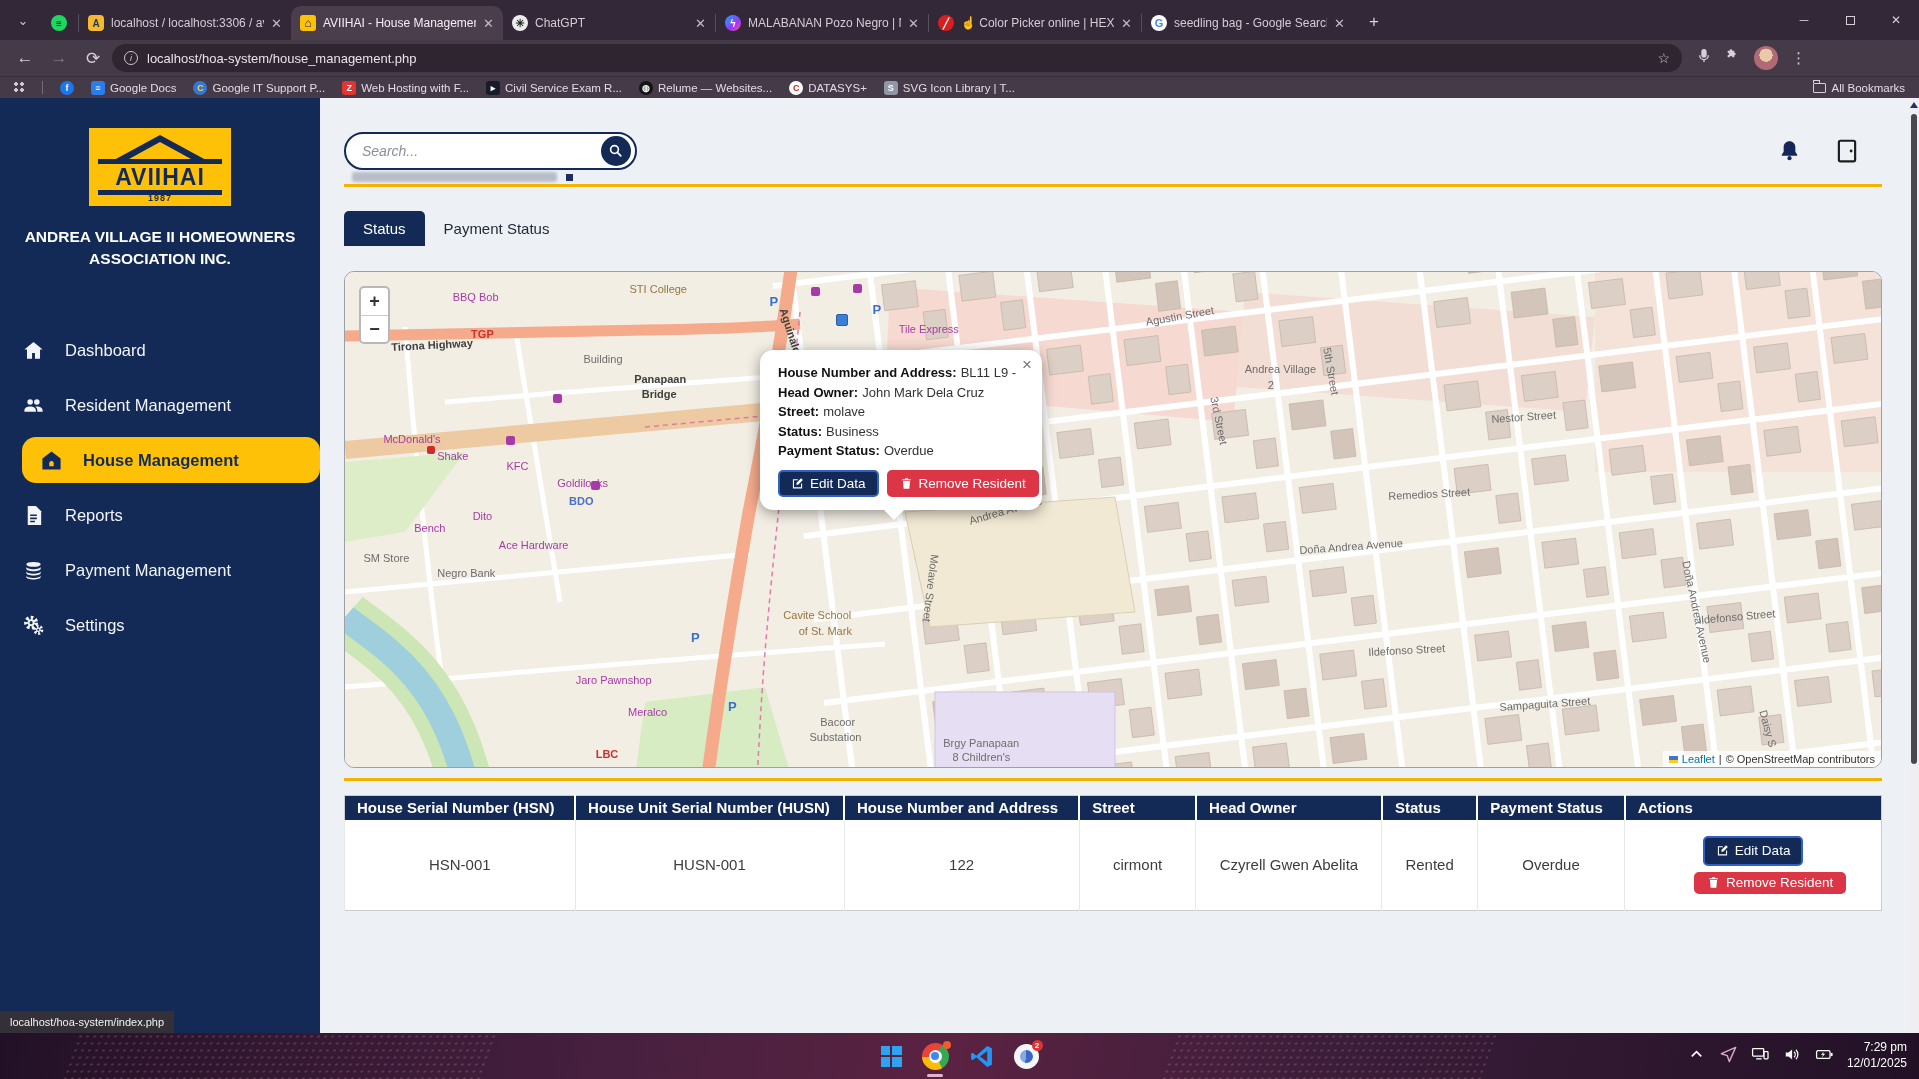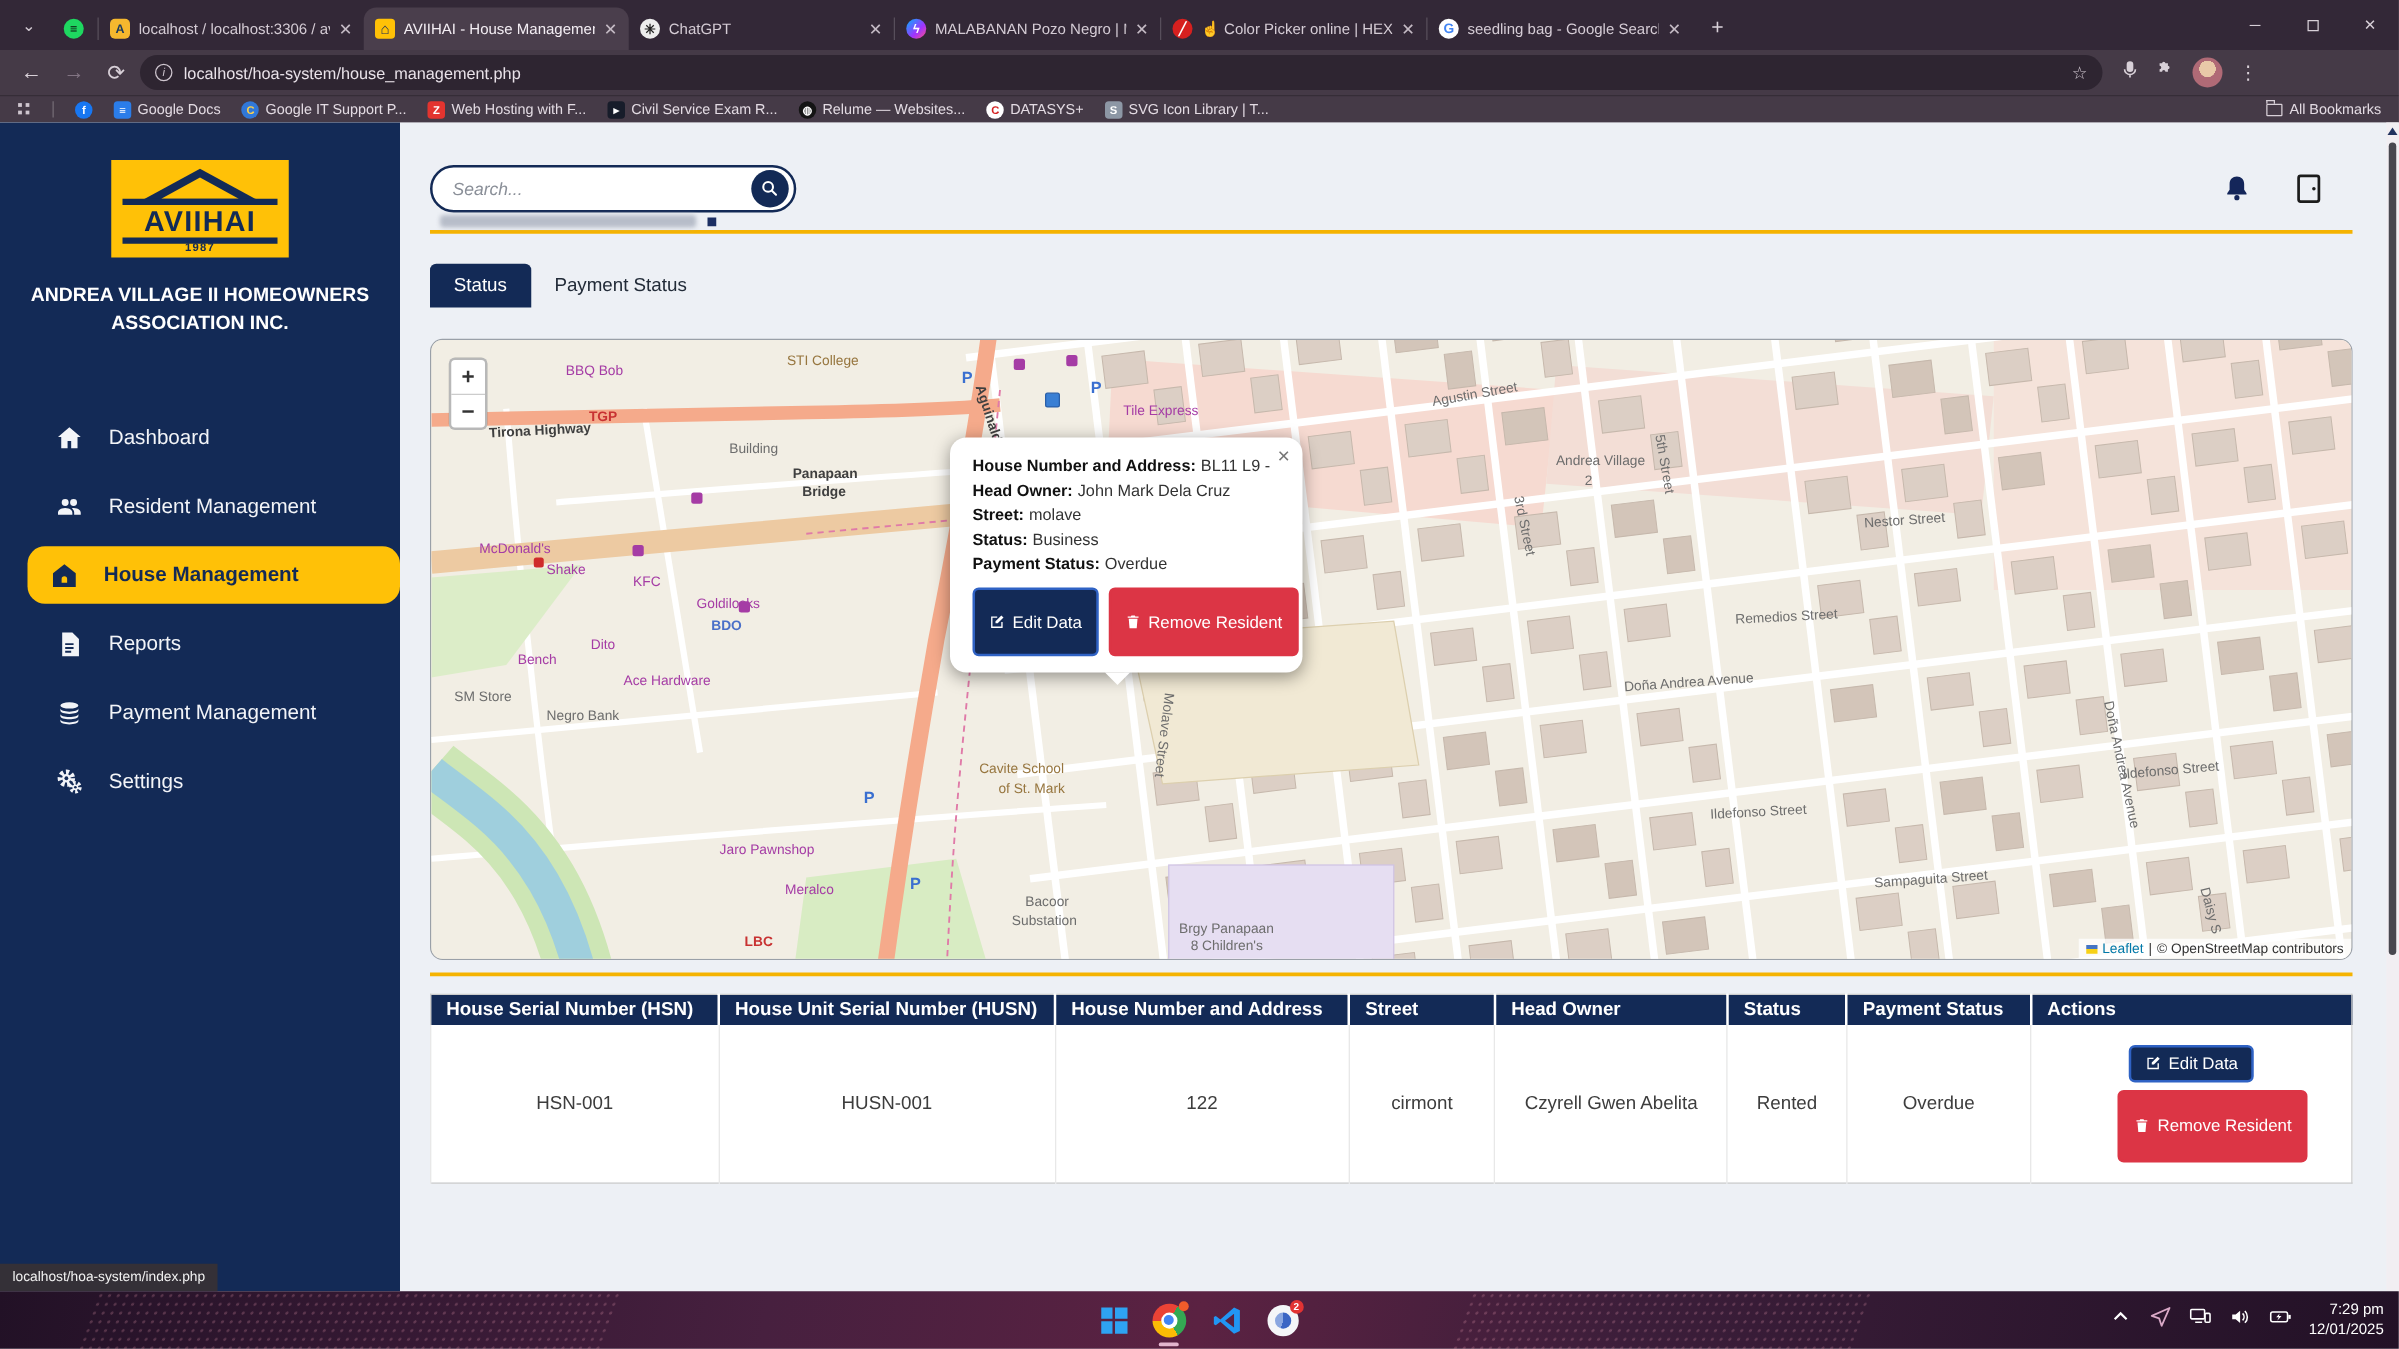--- a/index.html
+++ b/index.html
@@ -60,21 +60,21 @@
   .app { position:absolute; top:98px; left:0; right:0; bottom:46px; display:flex; background:#edf0f5; }
 
   .sidebar { width:320px; background:#132a56; color:#fff; flex:none; position:relative; }
   .logo { width:142px; height:78px; background:#ffc107; margin:30px auto 0; position:relative; }
   .logo-tri { position:absolute; top:7px; left:50%; transform:translateX(-50%); width:0; height:0; border-left:46px solid transparent; border-right:46px solid transparent; border-bottom:25px solid #132a56; }
   .logo-tri-in { position:absolute; top:14px; left:50%; transform:translateX(-50%); width:0; height:0; border-left:31px solid transparent; border-right:31px solid transparent; border-bottom:17px solid #ffc107; }
   .logo-name { position:absolute; top:31px; left:9px; right:9px; text-align:center; color:#132a56; font-weight:800; font-size:23px; letter-spacing:1px; line-height:1.15; border-top:5px solid #132a56; border-bottom:5px solid #132a56; }
   .logo-year { position:absolute; bottom:3px; width:100%; text-align:center; color:#132a56; font-size:9px; font-weight:700; letter-spacing:1px; }
   .org { margin:20px 20px 0; text-align:center; font-weight:700; font-size:15.5px; line-height:1.4; }
   .nav { margin-top:58px; }
-  .nav-item { display:flex; align-items:center; gap:20px; height:46px; padding-left:44px; margin:9px 0; font-size:16.5px; color:#f2f4f8; }
+  .nav-item { display:flex; align-items:center; gap:20px; height:46px; padding-left:22px; margin:9px 0; font-size:16.5px; color:#f2f4f8; }
   .nav-item svg { width:23px; height:23px; flex:none; }
   .nav-item.active { background:#ffc107; color:#132a56; margin-left:22px; border-radius:14px; padding-left:18px; font-weight:700; }
 
   .main { flex:1; position:relative; padding:0 37px 0 24px; overflow:hidden; }
   .search-row { position:relative; margin-top:34px; height:38px; }
   .search { width:293px; height:38px; border:2px solid #132a56; border-radius:19px; background:#fff; display:flex; align-items:center; padding:0 4px 0 16px; }
   .search input { border:none; outline:none; flex:1; font-size:14px; color:#444; background:transparent; font-family:"Liberation Sans",sans-serif; }
   .search input::placeholder { color:#8a8f98; font-style:italic; }
   .search-btn { width:30px; height:30px; border-radius:50%; background:#132a56; display:flex; align-items:center; justify-content:center; flex:none; }
   .top-icons { position:absolute; right:22px; top:6px; display:flex; gap:32px; align-items:center; }
@@ -105,21 +105,21 @@
   .leaflet-link { color:#0078a8; }
 
   .popup { position:absolute; left:415px; top:78px; width:282px; background:#fff; border-radius:13px; box-shadow:0 3px 14px rgba(0,0,0,.4); padding:13px 18px 13px; font-size:13px; color:#333; z-index:20; }
   .popup::after { content:""; position:absolute; left:44%; bottom:-10px; border:10px solid transparent; border-top-color:#fff; border-bottom:0; }
   .popup-line { line-height:1.5; }
   .popup-line b { color:#111; margin-right:4px; }
   .popup-close { position:absolute; top:5px; right:10px; color:#777; font-size:17px; }
   .popup-btns { display:flex; gap:8px; margin-top:9px; }
 
   .btn-edit { background:#132a56; color:#fff; border:2px solid #2f62c4; border-radius:5px; padding:4px 11px; font-size:13.5px; display:inline-flex; gap:6px; align-items:center; white-space:nowrap; }
-  .btn-remove { background:#dc3545; color:#fff; border:2px solid #dc3545; border-radius:5px; padding:18px 11px; font-size:13.5px; display:inline-flex; gap:6px; align-items:center; white-space:nowrap; }
+  .btn-remove { background:#dc3545; color:#fff; border:2px solid #dc3545; border-radius:5px; padding:0 11px; font-size:13.5px; display:inline-flex; gap:6px; align-items:center; white-space:nowrap; }
   .btn-edit svg, .btn-remove svg { width:13px; height:13px; }
 
   
   .section-title { margin-top:30px; font-size:21px; font-weight:800; color:#14265a; }
   .gold-line2 { height:3px; background:#f5b301; margin-top:10px; }
   table.records { margin-top:14px; width:100%; border-collapse:collapse; border:1px solid #ccc; }
   table.records th { background:#132a56; color:#fff; font-weight:700; font-size:15px; text-align:left; padding:2px 12px; border-left:2px solid #fff; line-height:1.3; }
   table.records th:first-child { border-left:none; }
   table.records td { padding:16px 10px; text-align:center; font-size:15px; color:#3d3d3d; background:#fff; border-left:1px solid #e8e8e8; line-height:1.35; }
   .actions-cell { display:flex; flex-direction:column; align-items:center; gap:6px; }

